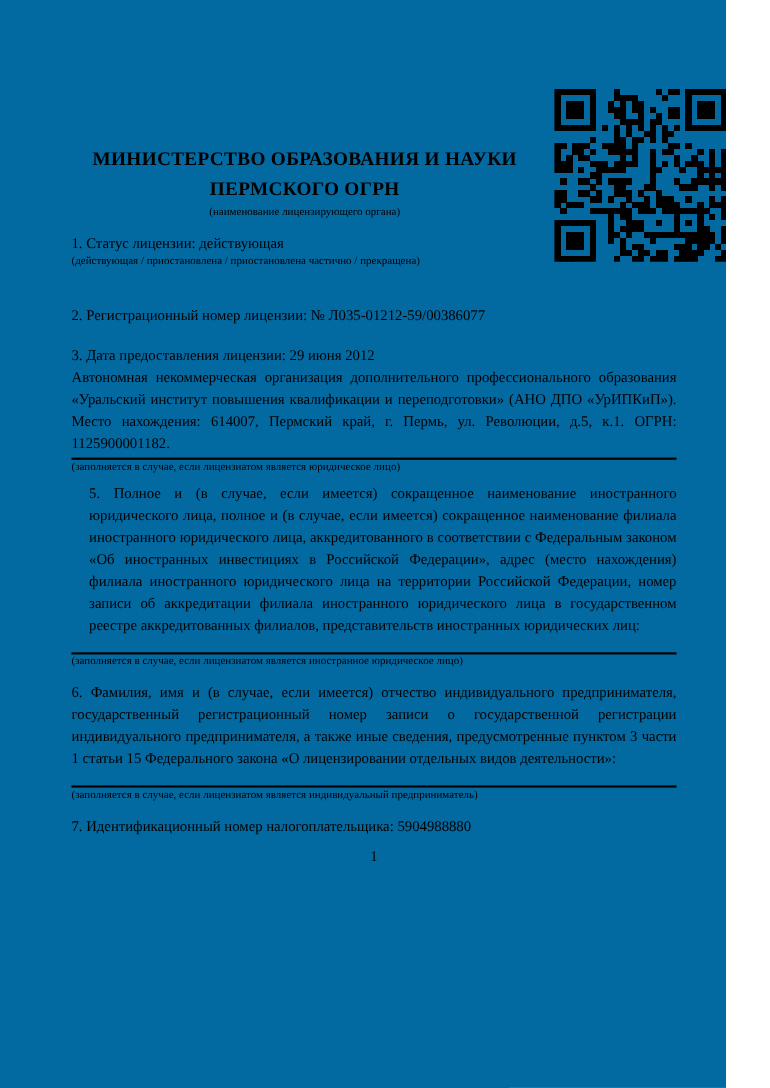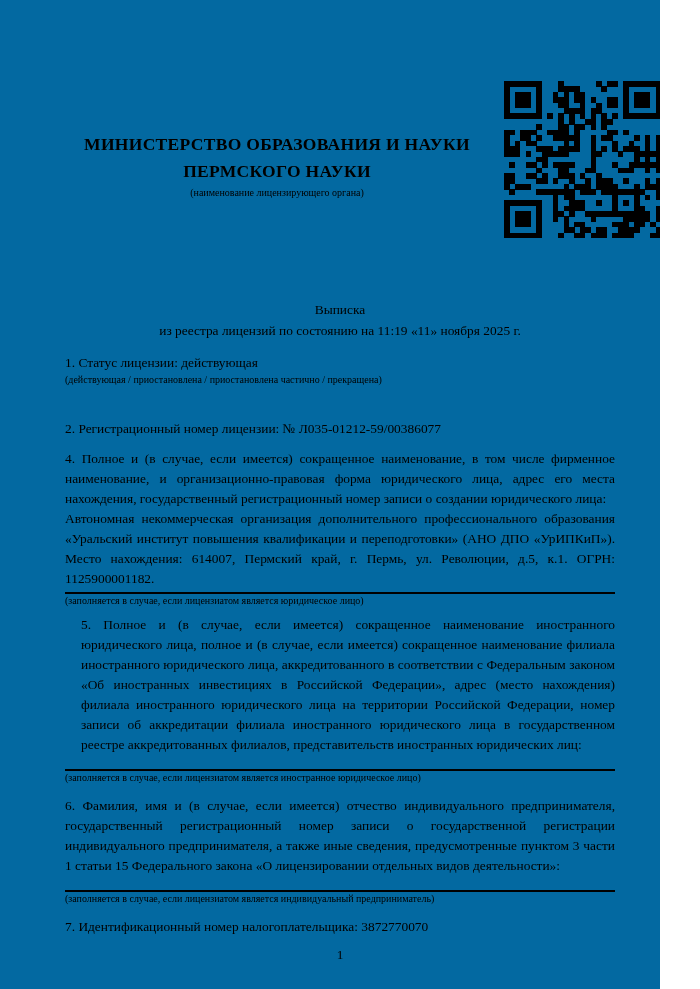--- a/index.html
+++ b/index.html
@@ -480,49 +480,45 @@
         <rect x="113.69" y="151.59" width="5.66" height="5.66"></rect>
         <rect x="119.10" y="151.59" width="5.66" height="5.66"></rect>
         <rect x="124.52" y="151.59" width="5.66" height="5.66"></rect>
         <rect x="146.17" y="151.59" width="5.66" height="5.66"></rect>
         <rect x="151.59" y="151.59" width="5.66" height="5.66"></rect>
       </svg>
   </div>
 
   <div class="ministry">
     <div>МИНИСТЕРСТВО ОБРАЗОВАНИЯ И НАУКИ</div>
-    <div>ПЕРМСКОГО НАУКИ</div>
+    <div>ПЕРМСКОГО ОГРН</div>
   </div>
   <div class="ministry-caption">(наименование лицензирующего органа)</div>
 
   <div class="content">
 
-    <div class="doc-title">
-      <div>Выписка</div>
-      <div>из реестра лицензий по состоянию на 11:19 «11» ноября 2025 г.</div>
-    </div>
 
     <p class="mt-item1">1. Статус лицензии: действующая</p>
     <p class="hint">(действующая / приостановлена / приостановлена частично / прекращена)</p>
 
     <p class="mt-item2">2. Регистрационный номер лицензии: № Л035-01212-59/00386077</p>
 
-
-    <p class="mt-item4 just">4. Полное и (в случае, если имеется) сокращенное наименование, в том числе фирменное наименование, и организационно-правовая форма юридического лица, адрес его места нахождения, государственный регистрационный номер записи о создании юридического лица:</p>
+    <p class="mt-item3">3. Дата предоставления лицензии: 29 июня 2012</p>
+
     <p class="just">Автономная некоммерческая организация дополнительного профессионального образования «Уральский институт повышения квалификации и переподготовки» (АНО ДПО «УрИПКиП»). Место нахождения: 614007, Пермский край, г. Пермь, ул. Революции, д.5, к.1. ОГРН: 1125900001182.</p>
     <hr class="rule">
     <p class="hint">(заполняется в случае, если лицензиатом является юридическое лицо)</p>
 
     <p class="mt-item5 just">5. Полное и (в случае, если имеется) сокращенное наименование иностранного юридического лица, полное и (в случае, если имеется) сокращенное наименование филиала иностранного юридического лица, аккредитованного в соответствии с Федеральным законом «Об иностранных инвестициях в Российской Федерации», адрес (место нахождения) филиала иностранного юридического лица на территории Российской Федерации, номер записи об аккредитации филиала иностранного юридического лица в государственном реестре аккредитованных филиалов, представительств иностранных юридических лиц:</p>
     <p></p>
     <hr class="rule rule-gap">
     <p class="hint">(заполняется в случае, если лицензиатом является иностранное юридическое лицо)</p>
 
     <p class="mt-item6 just">6. Фамилия, имя и (в случае, если имеется) отчество индивидуального предпринимателя, государственный регистрационный номер записи о государственной регистрации индивидуального предпринимателя, а также иные сведения, предусмотренные пунктом 3 части 1 статьи 15 Федерального закона «О лицензировании отдельных видов деятельности»:</p>
     <hr class="rule rule-gap">
     <p class="hint">(заполняется в случае, если лицензиатом является индивидуальный предприниматель)</p>
 
-    <p class="mt-item7">7. Идентификационный номер налогоплательщика: 3872770070</p>
+    <p class="mt-item7">7. Идентификационный номер налогоплательщика: 5904988880</p>
 
     <p class="page-number">1</p>
 
   </div>
 </div>
 
 </body></html>

